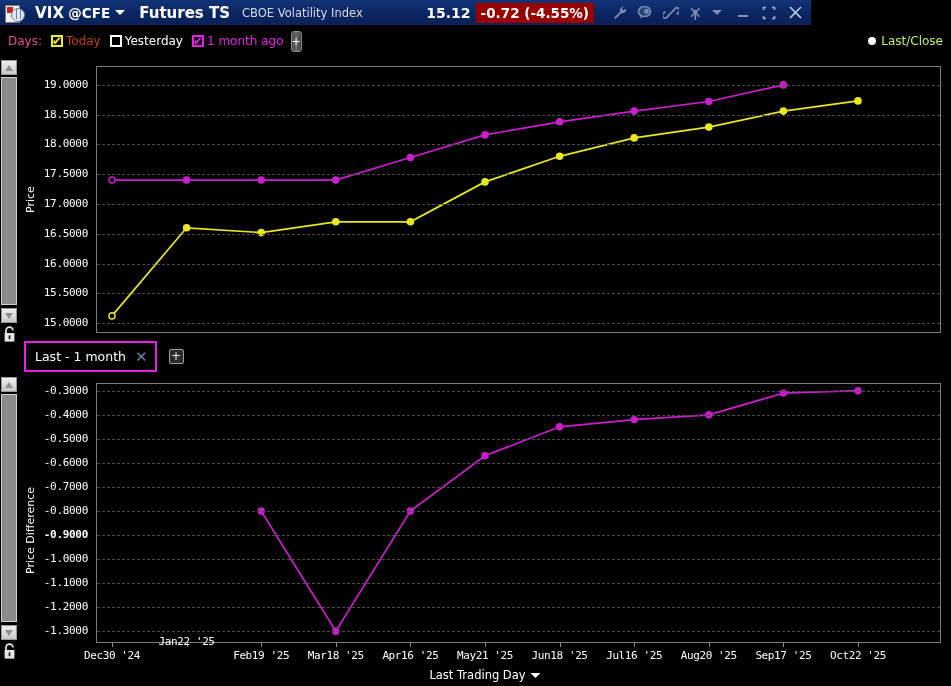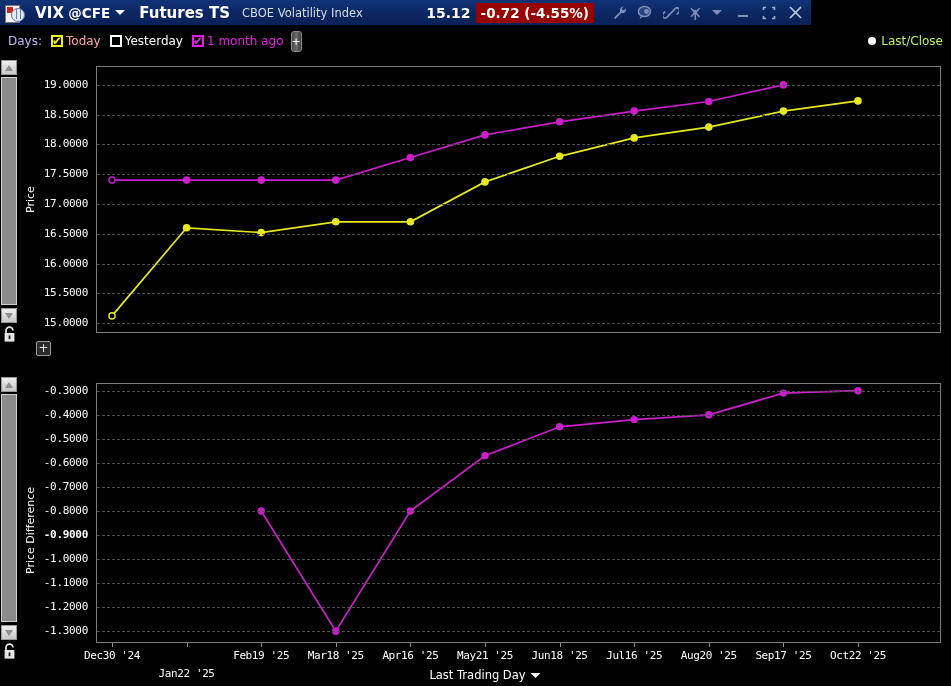--- a/index.html
+++ b/index.html
@@ -80,33 +80,33 @@
     margin-left: 14px; margin-right: 8px; color: #9fb0cc;
   }
   .tb-wincontrols svg { display: block; }
 
   
   .optionsbar {
     position: absolute; left: 0; top: 26px; width: 951px; height: 30px;
     background: #000; display: flex; align-items: center;
     box-sizing: border-box;
   }
-  .days-label { font-size: 12px; color: #c4b5fd; margin-left: 8px; }
+  .days-label { font-size: 12px; color: #ec4899; margin-left: 8px; }
   .chk-group { display: flex; align-items: center; margin-left: 9px; }
   .chk-box {
     width: 12px; height: 12px; box-sizing: border-box;
     display: inline-flex; align-items: center; justify-content: center;
     margin-right: 3px; background: #000;
     font-size: 12px; line-height: 10px; font-weight: bold;
   }
   .chk-box.yellow { border: 2px solid #f2f21e; color: #f2f21e; }
   .chk-box.white  { border: 2px solid #ffffff; color: #ffffff; }
   .chk-box.magenta{ border: 2px solid #e81ee8; color: #e81ee8; }
   .chk-text { font-size: 12px; }
-  .chk-text.yellow { color: #fca5a5; }
+  .chk-text.yellow { color: #c2410c; }
   .chk-text.white  { color: #ffffff; }
   .chk-text.magenta{ color: #e81ee8; }
   .plus-pill {
     width: 11px; height: 21px; margin-left: 7px;
     background: linear-gradient(to right,#4a4a4a,#6b6b6b,#3a3a3a);
     border: 1px solid #8c8c8c; border-radius: 3px;
     color: #ffffff; font-size: 11px; line-height: 19px; text-align: center;
     box-sizing: border-box;
   }
   .lastclose {
@@ -372,20 +372,24 @@
         <circle cx="388.0" cy="67.9" r="3.1" fill="#cc1ecc" stroke="#cc1ecc" stroke-width="1.4"></circle>
         <circle cx="462.6" cy="54.8" r="3.1" fill="#cc1ecc" stroke="#cc1ecc" stroke-width="1.4"></circle>
         <circle cx="537.2" cy="44.1" r="3.1" fill="#cc1ecc" stroke="#cc1ecc" stroke-width="1.4"></circle>
         <circle cx="611.8" cy="34.5" r="3.1" fill="#cc1ecc" stroke="#cc1ecc" stroke-width="1.4"></circle>
         <circle cx="686.4" cy="17.9" r="3.1" fill="#cc1ecc" stroke="#cc1ecc" stroke-width="1.4"></circle>
       </svg>
   </div>
 </div>
 
 <div class="legendrow" style="left:24px; top:341px;">
+  <span class="legend-tab">
+    <span class="lt-text">Last - 1 month</span>
+    <span class="legend-close">✕</span>
+  </span>
   <span class="legend-add">+</span>
 </div>
 
 <div class="rail" style="top:377px;height:285px;">
   <div class="arrow-btn" style="top:0;">
       <span class="tri-up"></span>
     </div>
   <div class="thumb" style="top:17px;height:228px;"></div>
   <div class="arrow-btn" style="top:248px;">
       <span class="tri-down"></span>
@@ -440,21 +444,21 @@
         <circle cx="686.4" cy="9.1" r="3" fill="#cc1ecc" stroke="#cc1ecc" stroke-width="1.4"></circle>
         <circle cx="761.0" cy="6.7" r="3" fill="#cc1ecc" stroke="#cc1ecc" stroke-width="1.4"></circle>
       </svg>
   </div>
 </div>
 
 <div id="xaxis">
     <div class="xtick" style="left: 112px; top: 643px;"></div>
     <div class="xlabel" style="left: 112px; top: 649px;">Dec30 '24</div>
     <div class="xtick" style="left: 186.6px; top: 643px;"></div>
-    <div class="xlabel" style="left: 186.6px; top: 667px;">Jan22 '25</div>
+    <div class="xlabel" style="left: 186.6px; top: 635px;">Jan22 '25</div>
     <div class="xtick" style="left: 261.2px; top: 643px;"></div>
     <div class="xlabel" style="left: 261.2px; top: 649px;">Feb19 '25</div>
     <div class="xtick" style="left: 335.8px; top: 643px;"></div>
     <div class="xlabel" style="left: 335.8px; top: 649px;">Mar18 '25</div>
     <div class="xtick" style="left: 410.4px; top: 643px;"></div>
     <div class="xlabel" style="left: 410.4px; top: 649px;">Apr16 '25</div>
     <div class="xtick" style="left: 485px; top: 643px;"></div>
     <div class="xlabel" style="left: 485px; top: 649px; text-align: right;">May21 '25</div>
     <div class="xtick" style="left: 559.6px; top: 643px;"></div>
     <div class="xlabel" style="left: 559.6px; top: 649px;">Jun18 '25</div>

